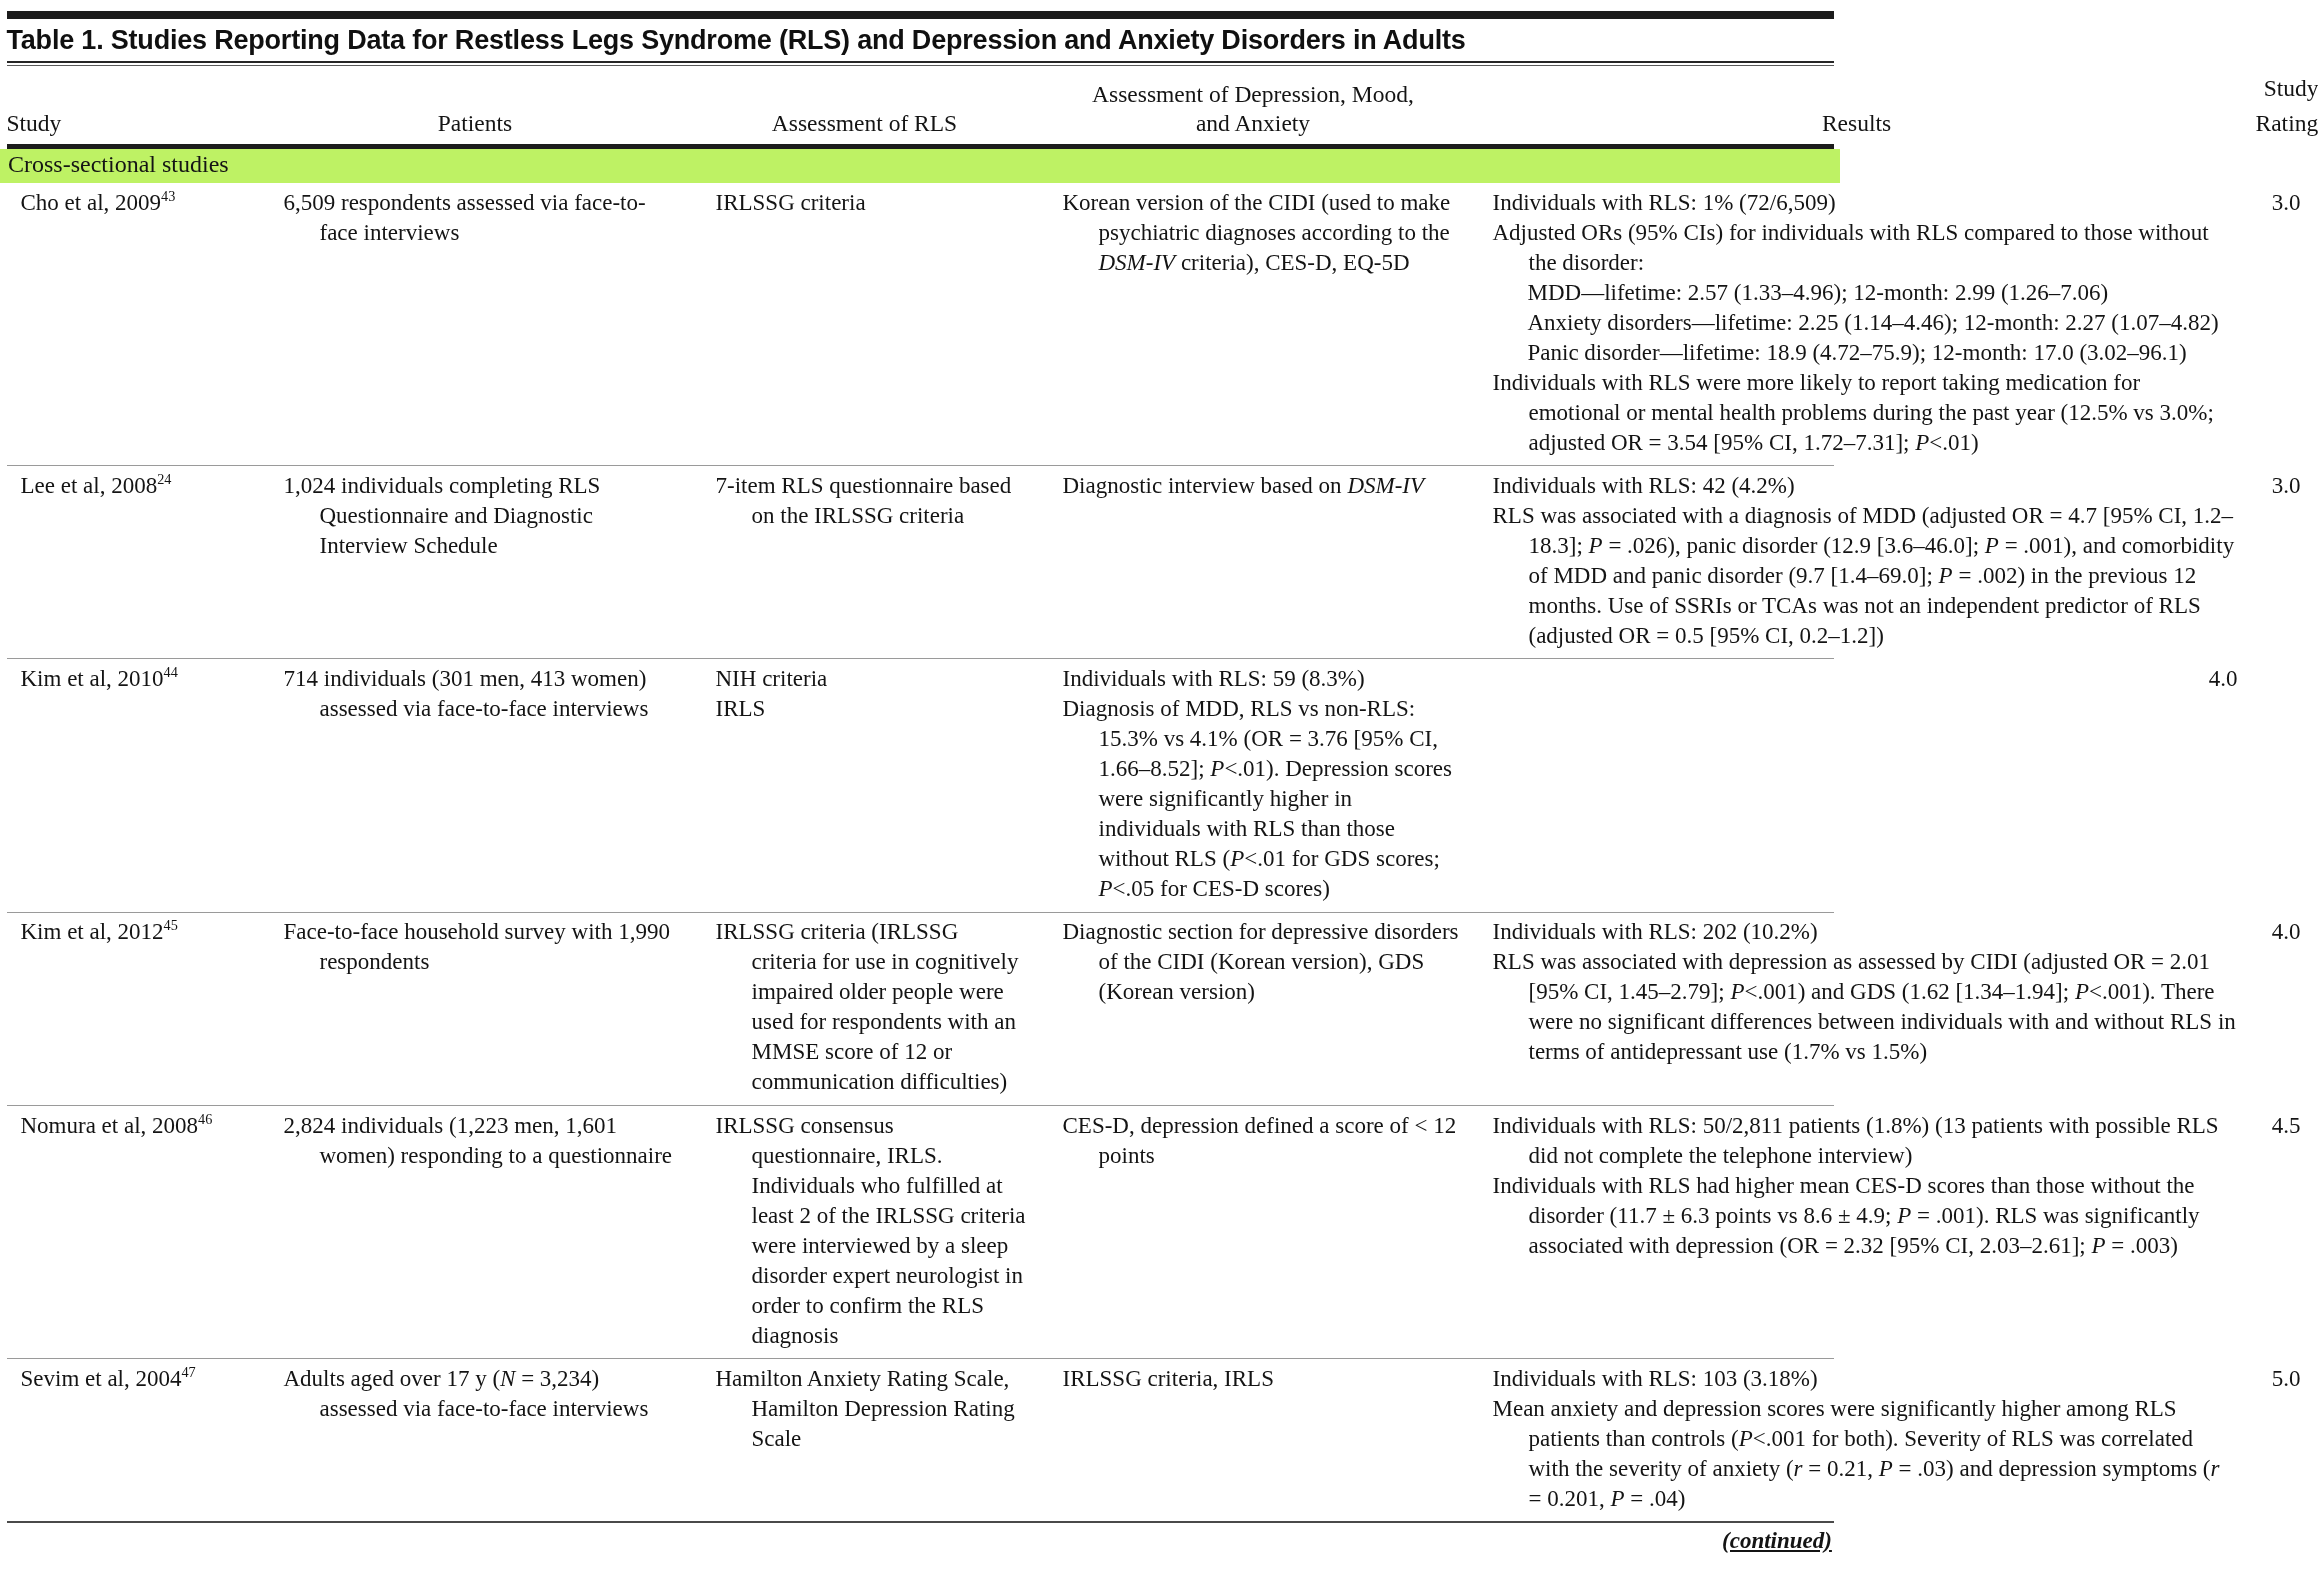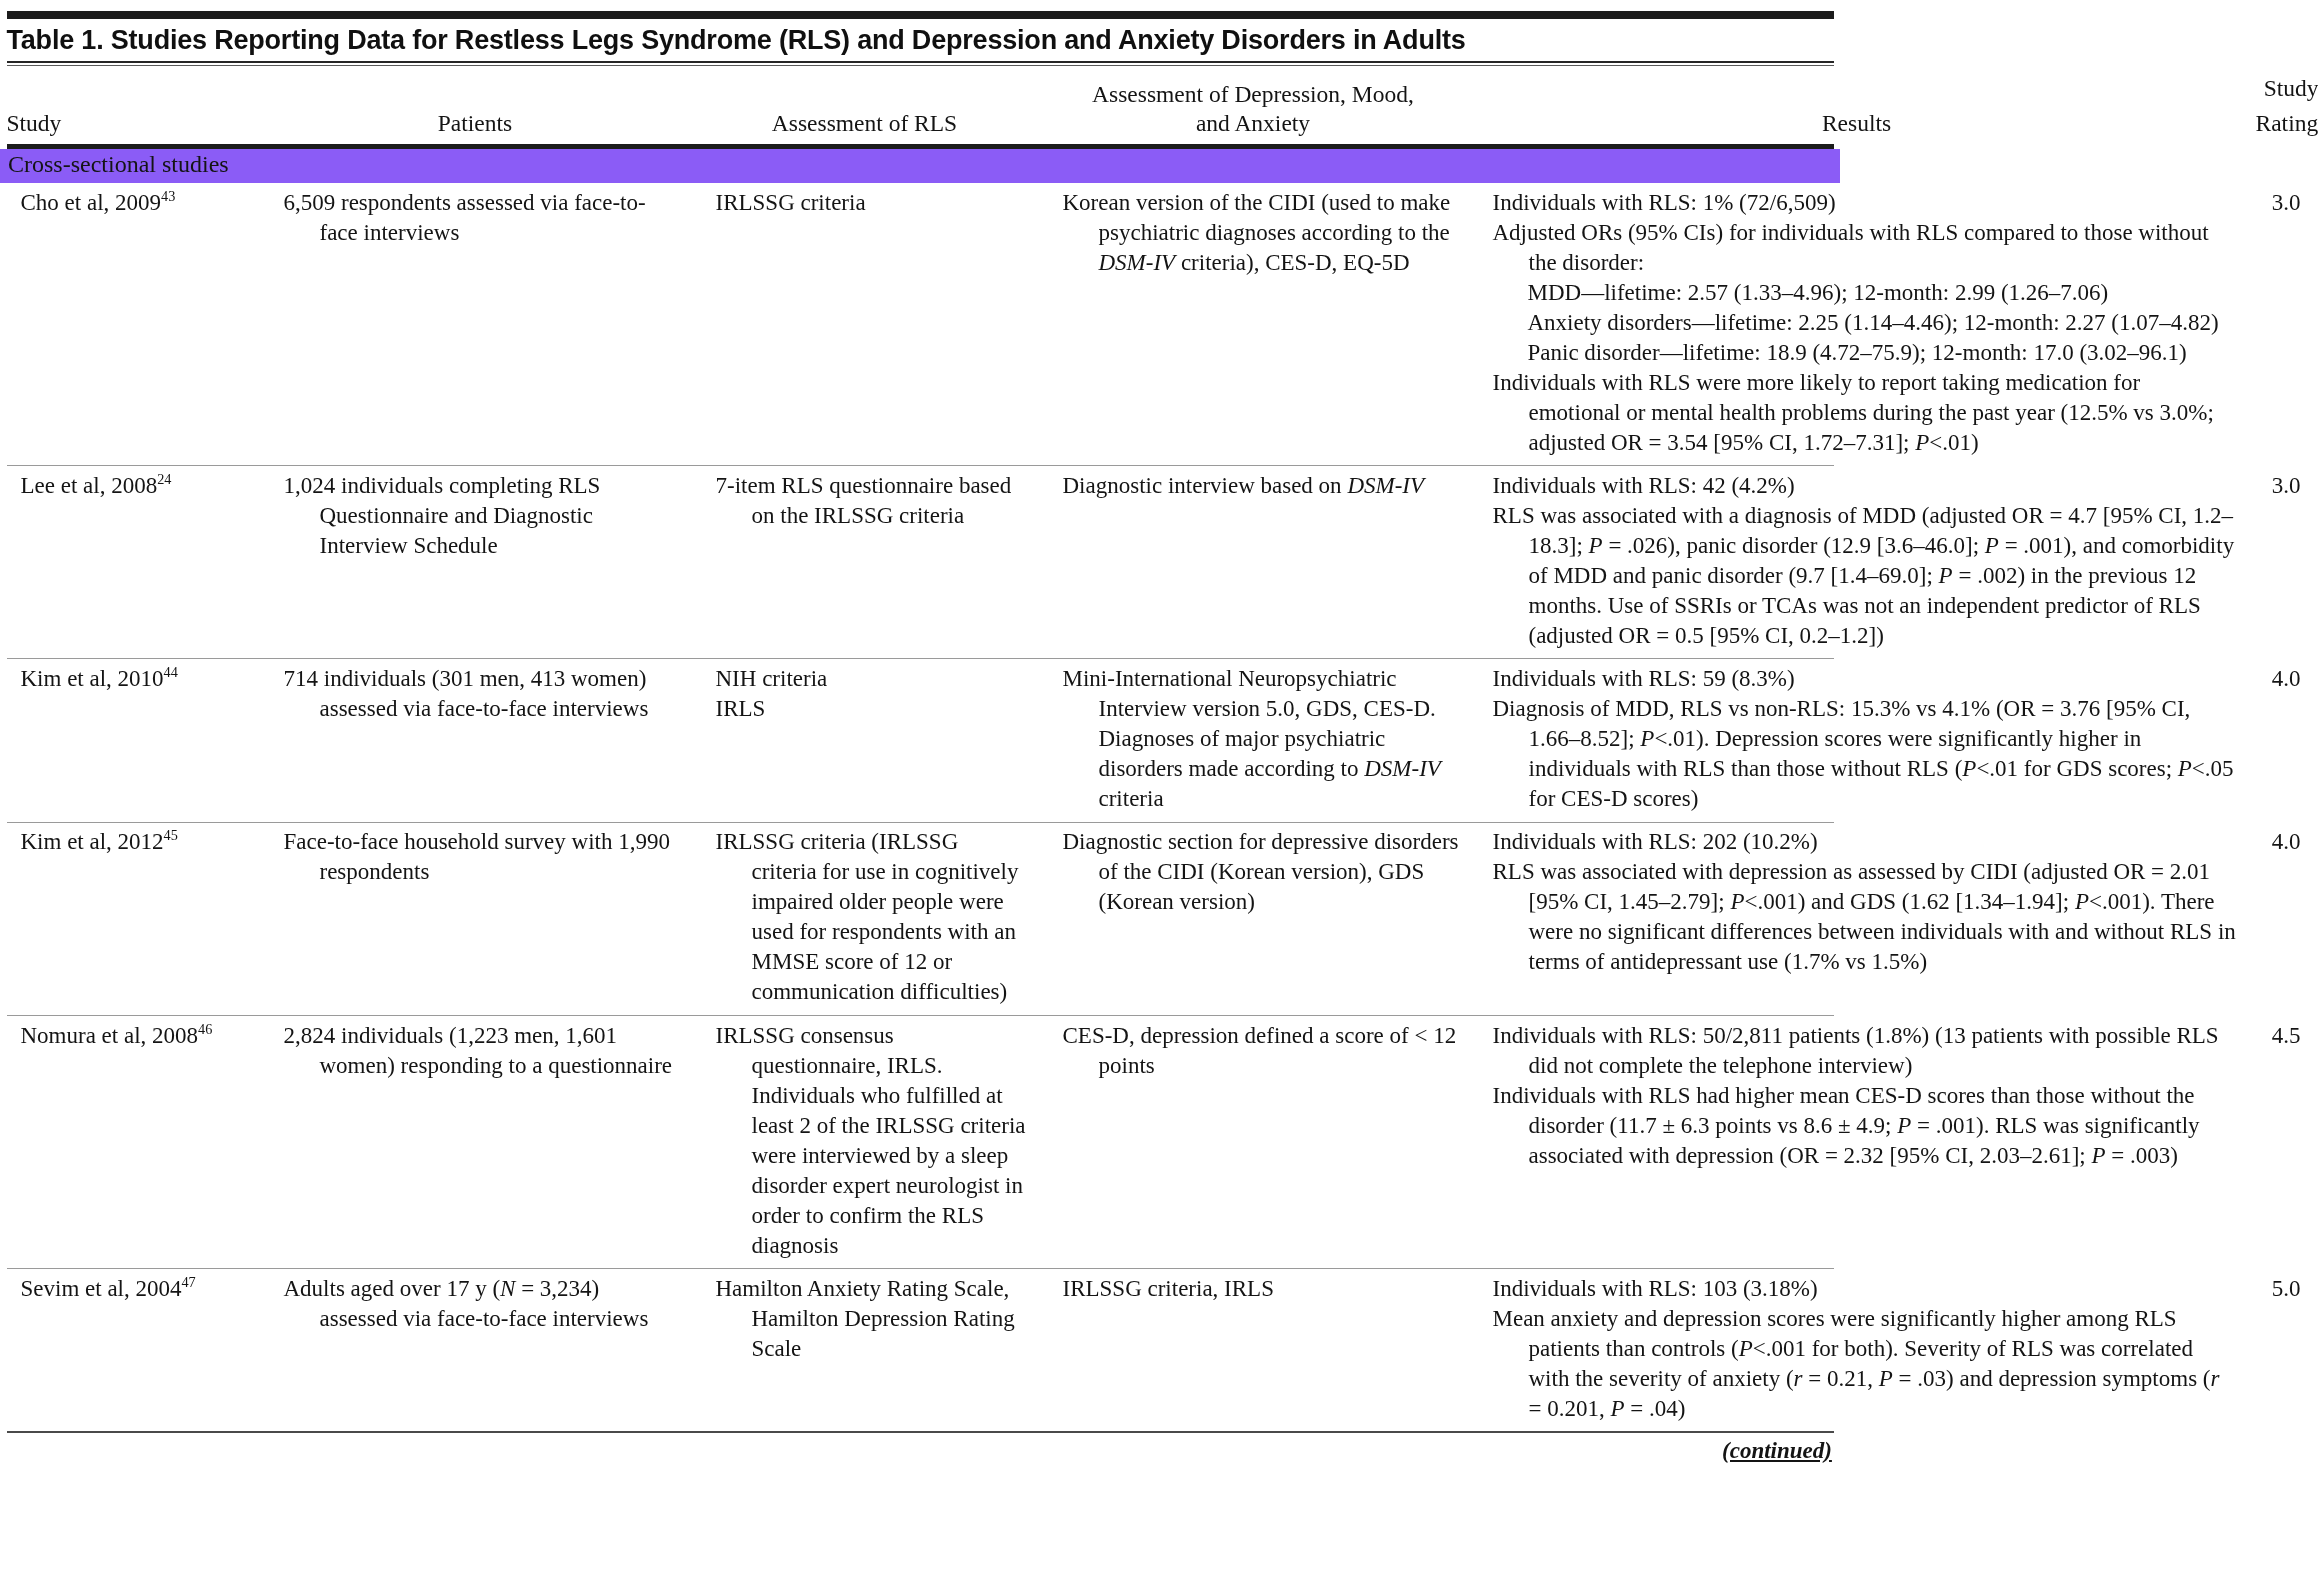--- a/index.html
+++ b/index.html
@@ -18,21 +18,21 @@
   .title-rule{border-top:2.4px solid #262626;border-bottom:0.8px solid #5a5a5a;height:1.6px;}
   .grid{display:grid;grid-template-columns:263px 432px 347px 430px 777px 63px;}
   .header-row{align-items:end;padding:8px 0 6.5px 0;}
   .hcell{font-size:23.5px;line-height:29px;white-space:pre-line;}
   .hcell sup{font-size:0.62em;}
   .h-left{text-align:left;}
   .h-center{text-align:center;padding-right:21px;}
   .h-right{text-align:right;padding-right:0;}
   .header-rule{height:4.9px;background:#1c1c1c;}
   .section-band{
-    background:#8b5cf6;font-size:24px;line-height:27.6px;
+    background:#bef264;font-size:24px;line-height:27.6px;
     padding:2.4px 1.6px 4px 1.6px;margin:0 -6.5px;padding-left:8px;
   }
   .trow{border-bottom:1.3px solid #9a9a9a;padding:4.9px 0 7.3px 0;}
   .trow:last-of-type{border-bottom:none;}
   .cell{font-size:23px;line-height:30px;padding-right:19.5px;box-sizing:border-box;margin-left:14px;}
   .cell p{margin:0;}
   .hang{padding-left:36px;text-indent:-36px;}
   .l1{padding-left:71px;text-indent:-36px;}
   .cell sup{font-size:0.62em;line-height:0;}
   .rating-cell{text-align:right;padding-right:18px;}
@@ -114,23 +114,20 @@
           <p>Kim et al, 2010<sup>44</sup></p>
         </div>
         <div class="cell ">
           <p class="hang">714 individuals (301 men, 413 women) assessed via face-to-face interviews</p>
         </div>
         <div class="cell ">
           <p class="hang">NIH criteria</p>
           <p class="hang">IRLS</p>
         </div>
         <div class="cell ">
-          <p class="hang">Mini-International Neuropsychiatric Interview version 5.0, GDS, CES-D. Diagnoses of major psychiatric disorders made according to <i>DSM-IV</i> criteria</p>
-        </div>
-        <div class="cell ">
           <p class="hang">Individuals with RLS: 59 (8.3%)</p>
           <p class="hang">Diagnosis of MDD, RLS vs non-RLS: 15.3% vs 4.1% (OR = 3.76 [95% CI, 1.66–8.52]; <i>P</i>&lt;.01). Depression scores were significantly higher in individuals with RLS than those without RLS (<i>P</i>&lt;.01 for GDS scores; <i>P</i>&lt;.05 for CES-D scores)</p>
         </div>
         <div class="cell rating-cell">4.0</div>
       </div>
       <div class="grid trow">
         <div class="cell ">
           <p>Kim et al, 2012<sup>45</sup></p>
         </div>
         <div class="cell ">

